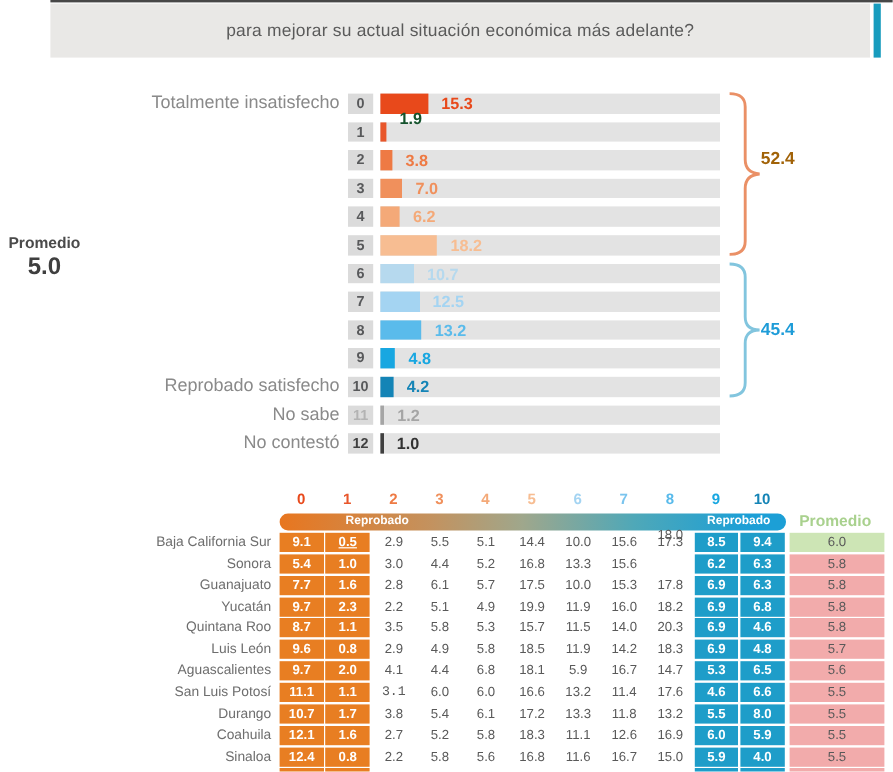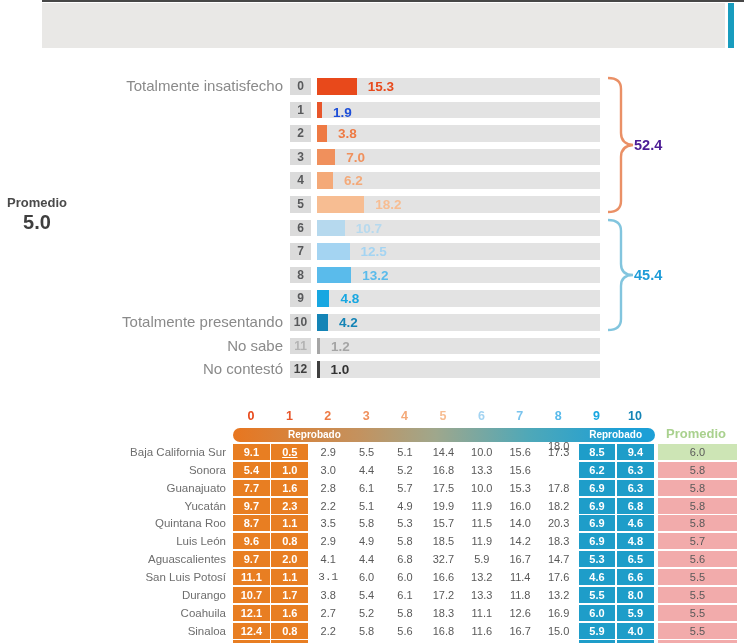--- a/index.html
+++ b/index.html
@@ -20,21 +20,21 @@
   .promedio-value{font-size:20px;font-weight:bold;margin-top:1px;color:#3F3F3F;}
 
   .crow-label{position:absolute;left:0;width:283px;text-align:right;color:#8A8A8A;font-size:15px;line-height:16.5px;}
   .crow-chip{position:absolute;left:290px;width:21px;height:16.5px;background:#DBDBDB;text-align:center;
     font-size:12px;font-weight:bold;line-height:16.5px;}
   .crow-track{position:absolute;left:317px;width:283px;height:16.5px;background:#E3E3E3;}
   .crow-bar{position:absolute;left:317px;height:16.5px;}
   .crow-value{position:absolute;font-size:13.5px;font-weight:bold;line-height:17px;}
 
   .brace-label{position:absolute;left:634px;font-size:14.5px;font-weight:bold;}
-  .brace-label.orange{top:137px;color:#4c1d95;}
+  .brace-label.orange{top:125px;color:#a16207;}
   .brace-label.blue{top:267px;color:#1E9CD8;}
 
   .t-hnum{position:absolute;top:409px;width:38px;text-align:center;font-size:12.5px;font-weight:bold;}
   .t-pill{
     position:absolute;left:233px;top:428px;width:422px;height:13.5px;border-radius:7px;
     background:linear-gradient(90deg,#E8761F 0%,#C3925F 30%,#9FA78C 48%,#4FA8B8 70%,#1C9FD6 92%);
     display:flex;justify-content:space-between;align-items:center;
     padding:0 13px 0 55px;box-sizing:border-box;
     color:#ffffff;font-size:10px;font-weight:bold;
   }
@@ -47,38 +47,39 @@
   .t-cell.blue{background:#1E9DC9;color:#ffffff;font-weight:bold;}
   .t-cell.prom{left:658px;width:79px;background:#F2ABAB;}
   .t-cell.prom.green{background:#CDE5B5;}
 </style>
 </head>
 <body>
 
 <div class="topline"></div>
 
 <div class="title-box">
+  <div>para mejorar su actual situación económica más adelante?</div>
 </div>
 <div class="title-accent"></div>
 
 <div class="promedio">
   <div class="promedio-label">Promedio</div>
   <div class="promedio-value">5.0</div>
 </div>
 
 <div id="chart-rows">
     <div class="crow-label" style="top: 78px;">Totalmente insatisfecho</div>
     <div class="crow-chip" style="top: 78px; color: rgb(88, 89, 91);">0</div>
     <div class="crow-track" style="top: 78px;"></div>
     <div class="crow-bar" style="top: 78px; width: 39.78px; background: rgb(232, 73, 27);"></div>
     <div class="crow-value" style="top: 78px; left: 367.78px; color: rgb(232, 73, 27);">15.3</div>
     <div class="crow-chip" style="top: 101.6px; color: rgb(88, 89, 91);">1</div>
     <div class="crow-track" style="top: 101.6px;"></div>
     <div class="crow-bar" style="top: 101.6px; width: 4.94px; background: rgb(232, 86, 43);"></div>
-    <div class="crow-value" style="top: 104px; left: 332.94px; color: #1d4ed8;">1.9</div>
+    <div class="crow-value" style="top: 90px; left: 332.94px; color: #14532d;">1.9</div>
     <div class="crow-chip" style="top: 125.2px; color: rgb(88, 89, 91);">2</div>
     <div class="crow-track" style="top: 125.2px;"></div>
     <div class="crow-bar" style="top: 125.2px; width: 9.88px; background: rgb(238, 122, 68);"></div>
     <div class="crow-value" style="top: 125.2px; left: 337.88px; color: rgb(238, 122, 68);">3.8</div>
     <div class="crow-chip" style="top: 148.8px; color: rgb(88, 89, 91);">3</div>
     <div class="crow-track" style="top: 148.8px;"></div>
     <div class="crow-bar" style="top: 148.8px; width: 18.2px; background: rgb(240, 144, 92);"></div>
     <div class="crow-value" style="top: 148.8px; left: 346.2px; color: rgb(240, 144, 92);">7.0</div>
     <div class="crow-chip" style="top: 172.4px; color: rgb(88, 89, 91);">4</div>
     <div class="crow-track" style="top: 172.4px;"></div>
@@ -97,21 +98,21 @@
     <div class="crow-bar" style="top: 243.2px; width: 32.5px; background: rgb(164, 212, 242);"></div>
     <div class="crow-value" style="top: 243.2px; left: 360.5px; color: rgb(164, 212, 242);">12.5</div>
     <div class="crow-chip" style="top: 266.8px; color: rgb(88, 89, 91);">8</div>
     <div class="crow-track" style="top: 266.8px;"></div>
     <div class="crow-bar" style="top: 266.8px; width: 34.32px; background: rgb(90, 187, 235);"></div>
     <div class="crow-value" style="top: 266.8px; left: 362.32px; color: rgb(90, 187, 235);">13.2</div>
     <div class="crow-chip" style="top: 290.4px; color: rgb(88, 89, 91);">9</div>
     <div class="crow-track" style="top: 290.4px;"></div>
     <div class="crow-bar" style="top: 290.4px; width: 12.48px; background: rgb(24, 167, 225);"></div>
     <div class="crow-value" style="top: 290.4px; left: 340.48px; color: rgb(24, 167, 225);">4.8</div>
-    <div class="crow-label" style="top: 314px;">Totalmente presentando</div>
+    <div class="crow-label" style="top: 314px;">Reprobado satisfecho</div>
     <div class="crow-chip" style="top: 314px; color: rgb(88, 89, 91);">10</div>
     <div class="crow-track" style="top: 314px;"></div>
     <div class="crow-bar" style="top: 314px; width: 10.92px; background: rgb(20, 132, 182);"></div>
     <div class="crow-value" style="top: 314px; left: 338.92px; color: rgb(20, 132, 182);">4.2</div>
     <div class="crow-label" style="top: 337.6px;">No sabe</div>
     <div class="crow-chip" style="top: 337.6px; color: rgb(179, 179, 179);">11</div>
     <div class="crow-track" style="top: 337.6px;"></div>
     <div class="crow-bar" style="top: 337.6px; width: 3.12px; background: rgb(165, 165, 165);"></div>
     <div class="crow-value" style="top: 337.6px; left: 331.12px; color: rgb(165, 165, 165);">1.2</div>
     <div class="crow-label" style="top: 361.2px;">No contestó</div>
@@ -225,21 +226,21 @@
     <div class="t-cell" style="left: 540.2px; top: 533.25px;">18.3</div>
     <div class="t-cell blue" style="left: 578.6px; top: 533.25px;">6.9</div>
     <div class="t-cell blue" style="left: 617px; top: 533.25px;">4.8</div>
     <div class="t-cell prom" style="top: 533.25px;">5.7</div>
     <div class="t-row-label" style="top: 551.1px;">Aguascalientes</div>
     <div class="t-cell orange" style="left: 233px; top: 551.1px;">9.7</div>
     <div class="t-cell orange" style="left: 271.4px; top: 551.1px;">2.0</div>
     <div class="t-cell" style="left: 309.8px; top: 551.1px;">4.1</div>
     <div class="t-cell" style="left: 348.2px; top: 551.1px;">4.4</div>
     <div class="t-cell" style="left: 386.6px; top: 551.1px;">6.8</div>
-    <div class="t-cell" style="left: 425px; top: 551.1px;">32.7</div>
+    <div class="t-cell" style="left: 425px; top: 551.1px;">18.1</div>
     <div class="t-cell" style="left: 463.4px; top: 551.1px;">5.9</div>
     <div class="t-cell" style="left: 501.8px; top: 551.1px;">16.7</div>
     <div class="t-cell" style="left: 540.2px; top: 551.1px;">14.7</div>
     <div class="t-cell blue" style="left: 578.6px; top: 551.1px;">5.3</div>
     <div class="t-cell blue" style="left: 617px; top: 551.1px;">6.5</div>
     <div class="t-cell prom" style="top: 551.1px;">5.6</div>
     <div class="t-row-label" style="top: 568.95px;">San Luis Potosí</div>
     <div class="t-cell orange" style="left: 233px; top: 568.95px;">11.1</div>
     <div class="t-cell orange" style="left: 271.4px; top: 568.95px;">1.1</div>
     <div class="t-cell" style="left: 309.8px; top: 568.95px; font-family: Liberation Mono, monospace;">3.1</div>

